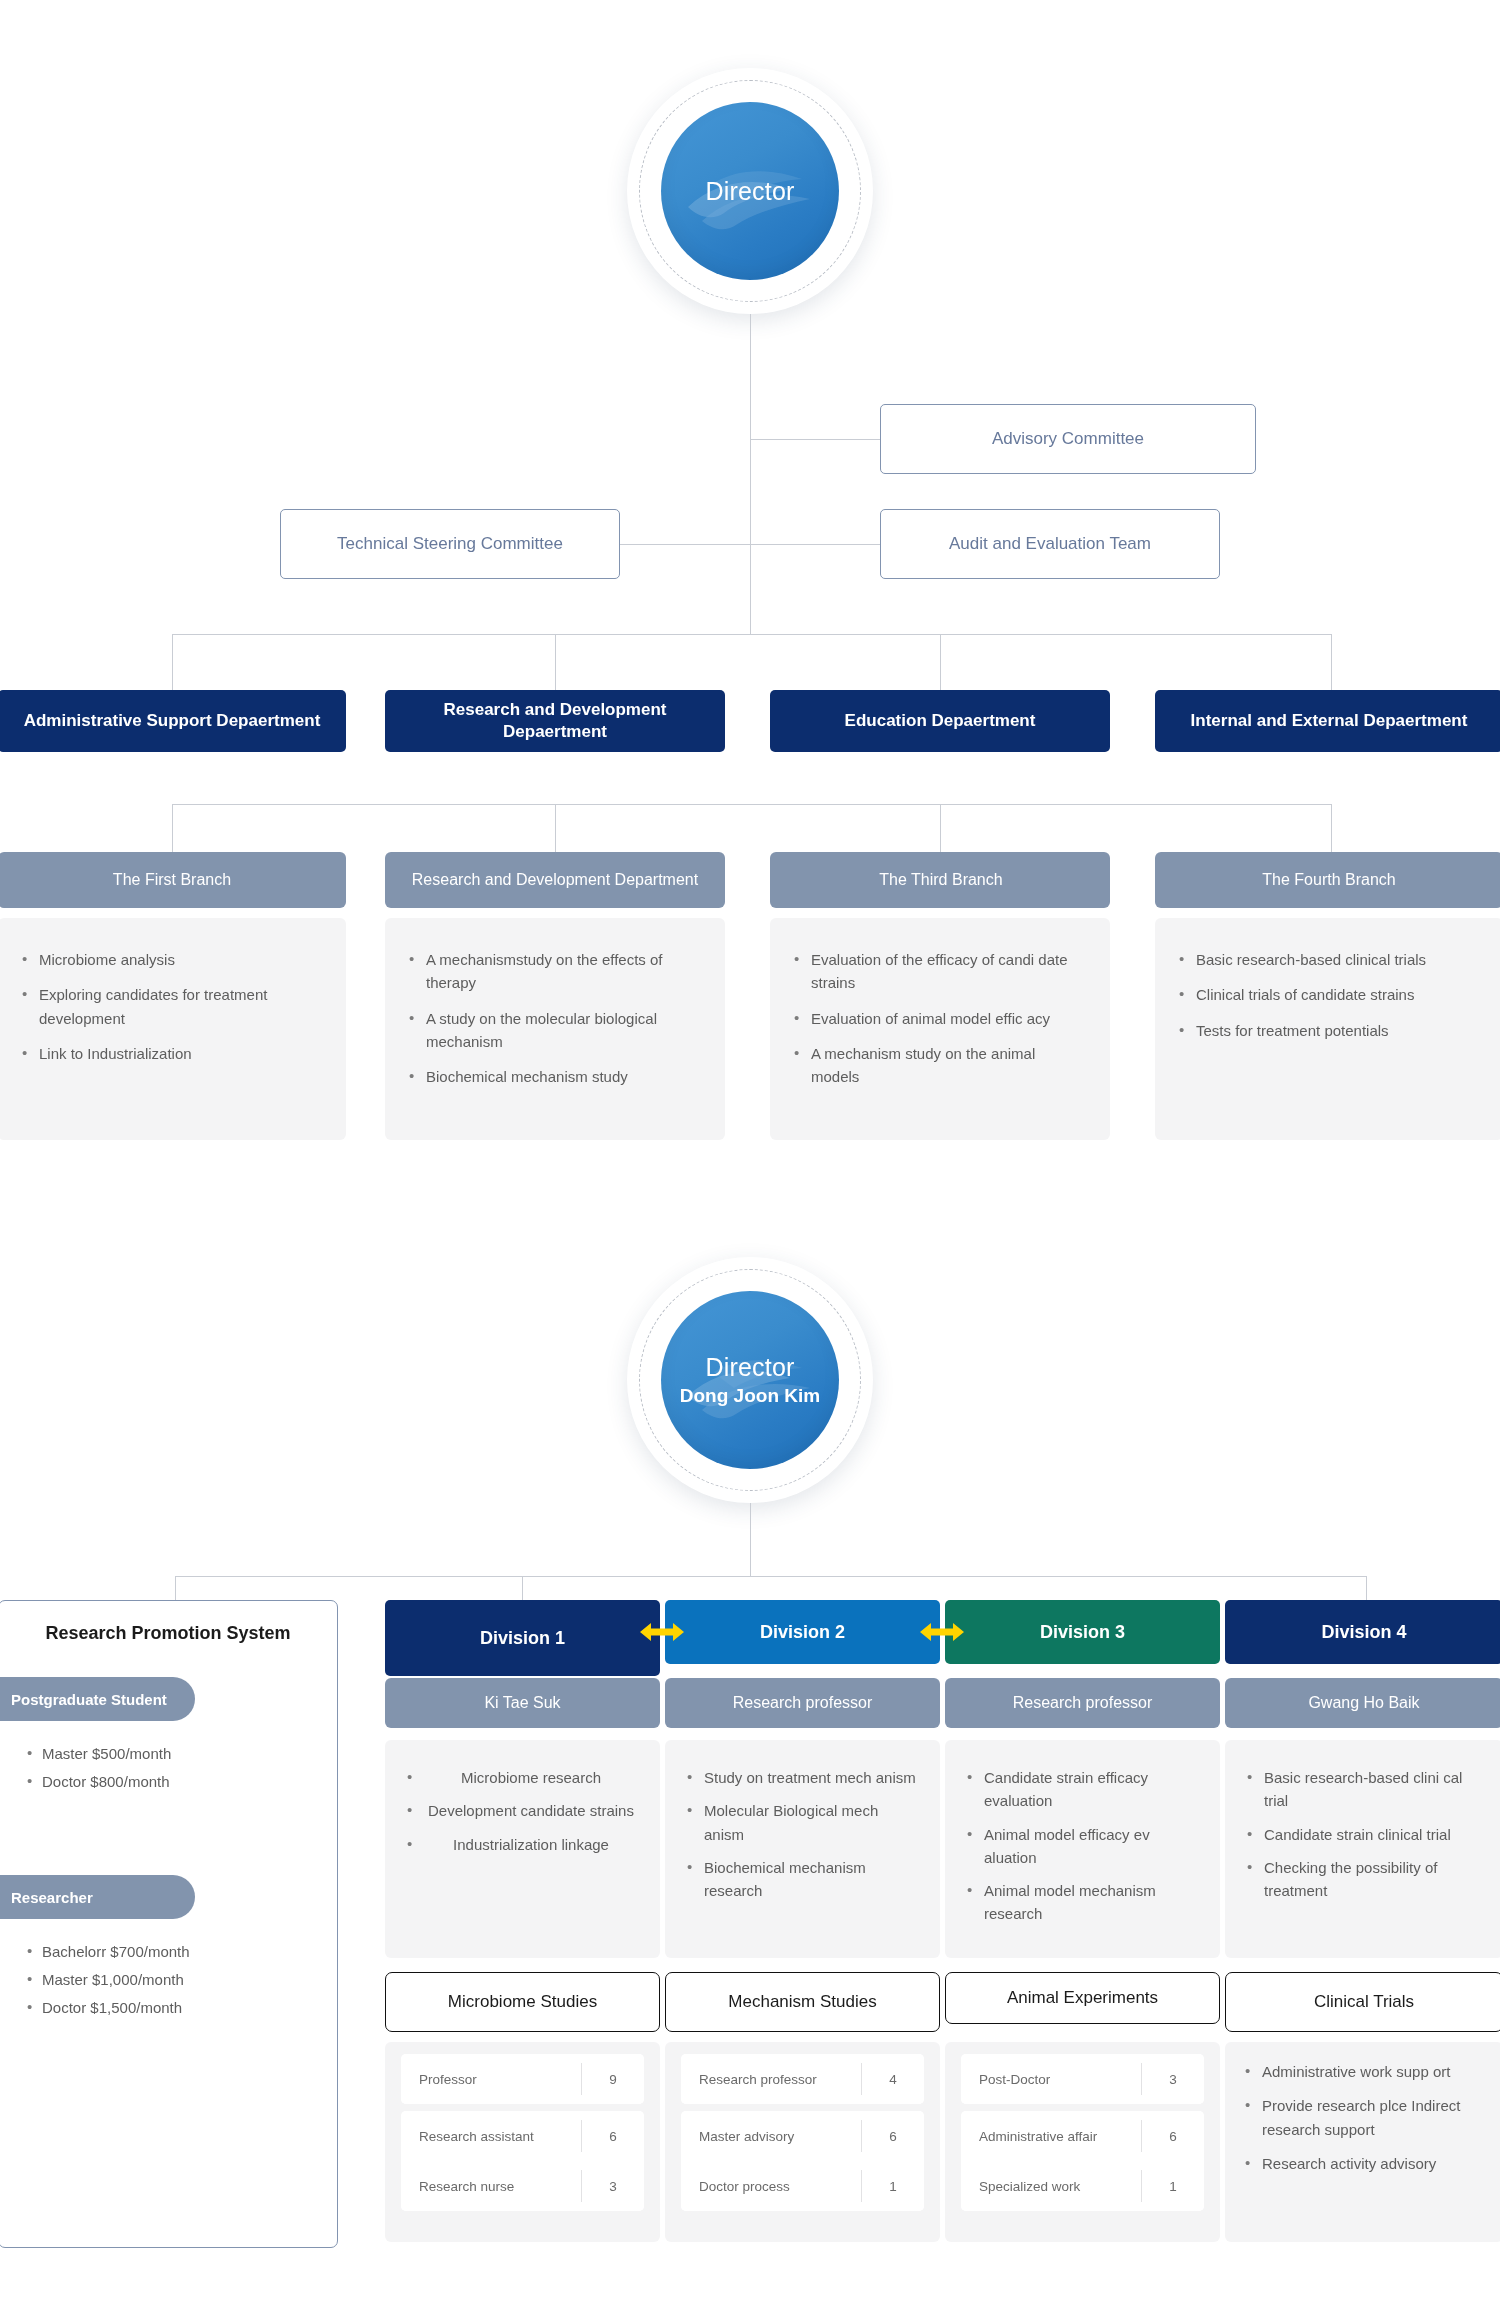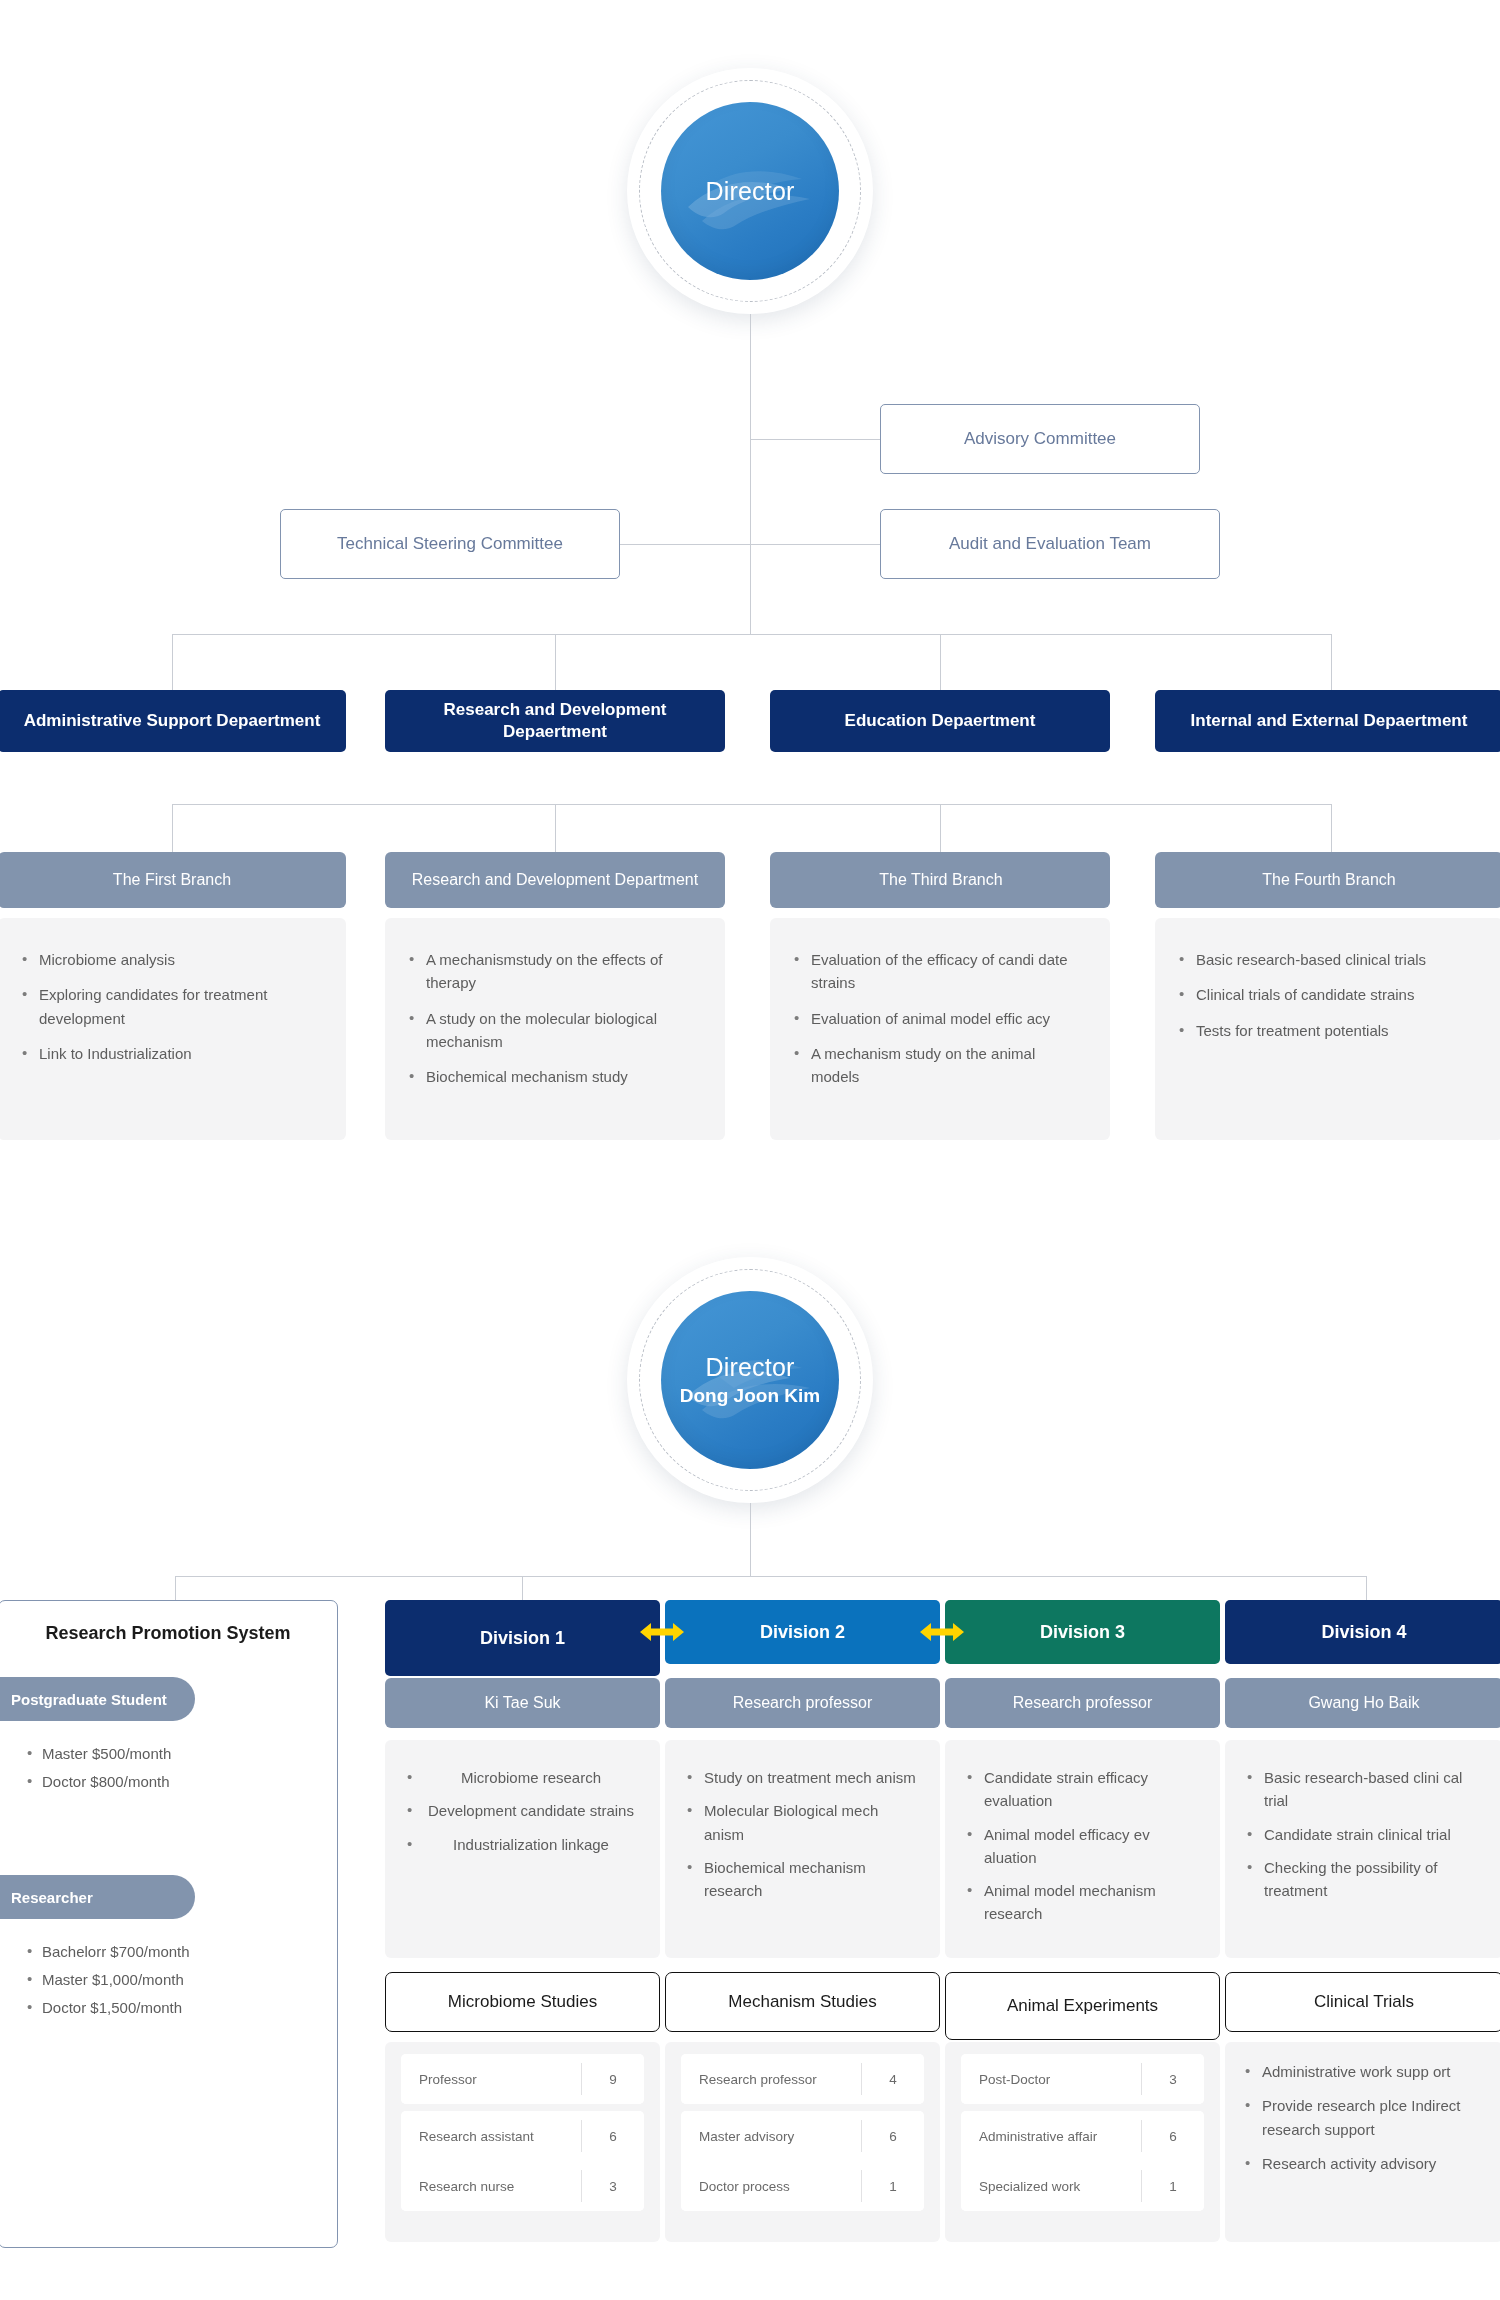--- a/index.html
+++ b/index.html
@@ -217,21 +217,21 @@
         <path d="M18 72 C48 44 90 42 126 50 C98 56 70 64 52 76 C40 84 28 80 18 72 Z" fill="#ffffff" opacity="0.40"></path>
         <path d="M30 34 C56 18 88 20 118 30 C92 32 66 40 50 50 C42 44 36 40 30 34 Z" fill="#ffffff" opacity="0.30"></path>
       </svg>
       <div class="director-title">Director</div>
     </div>
   </div>
 
   <div class="ln v" style="left:750px; top:314px; height:320px;"></div>
 
   <div class="ln h" style="left:750px; top:439px; width:130px;"></div>
-  <div class="committee" style="left:880px; top:404px; width:320px; height:70px;">
+  <div class="committee" style="left:880px; top:404px; width:376px; height:70px;">
     <span>Advisory Committee</span>
   </div>
 
   <div class="ln h" style="left:620px; top:544px; width:260px;"></div>
   <div class="committee" style="left:280px; top:509px; width:340px; height:70px;">
     <span>Technical Steering Committee</span>
   </div>
   <div class="committee" style="left:880px; top:509px; width:340px; height:70px;">
     <span>Audit and Evaluation Team</span>
   </div>
@@ -408,21 +408,21 @@
       <li>Checking the possibility of treatment</li>
     </ul>
   </div>
 
   <div class="study-head" style="left:385px; top:1972px; width:275px; height:60px;">
     <span>Microbiome Studies</span>
   </div>
   <div class="study-head" style="left:665px; top:1972px; width:275px; height:60px;">
     <span>Mechanism Studies</span>
   </div>
-  <div class="study-head" style="left:945px; top:1972px; width:275px; height:68px;">
+  <div class="study-head" style="left:945px; top:1972px; width:275px; height:52px;">
     <span>Animal Experiments</span>
   </div>
   <div class="study-head" style="left:1225px; top:1972px; width:278px; height:60px;">
     <span>Clinical Trials</span>
   </div>
 
   <div class="study-body" style="left:385px; top:2042px; width:275px; height:200px;">
     <div class="tgroup">
       <div class="trow">
         <span class="tlabel">Professor</span>

